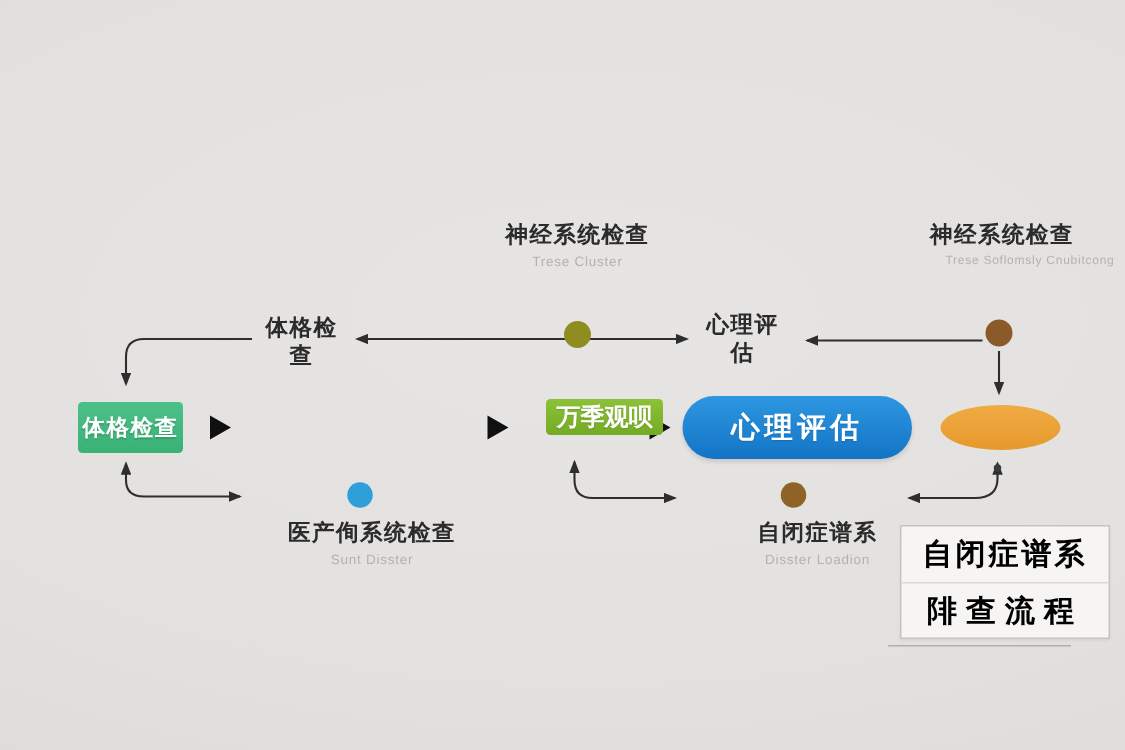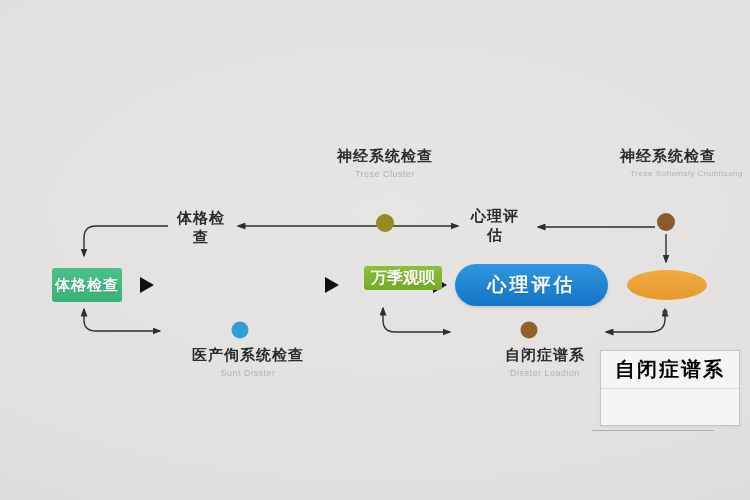--- a/index.html
+++ b/index.html
@@ -103,16 +103,17 @@
     <div class="t">医产侚系统检查</div>
     <div class="s">Sunt Disster</div>
   </div>
   <div class="lbl" style="left:465px;top:346px;width:160px;">
     <div class="t">自闭症谱系</div>
     <div class="s">Disster Loadion</div>
   </div>
 
   <div class="caption-box">
     <div class="row first">自闭症谱系</div>
+    <div class="row second">陫查流程</div>
   </div>
   <div class="caption-underline"></div>
 
 </div>
 
 </body></html>

